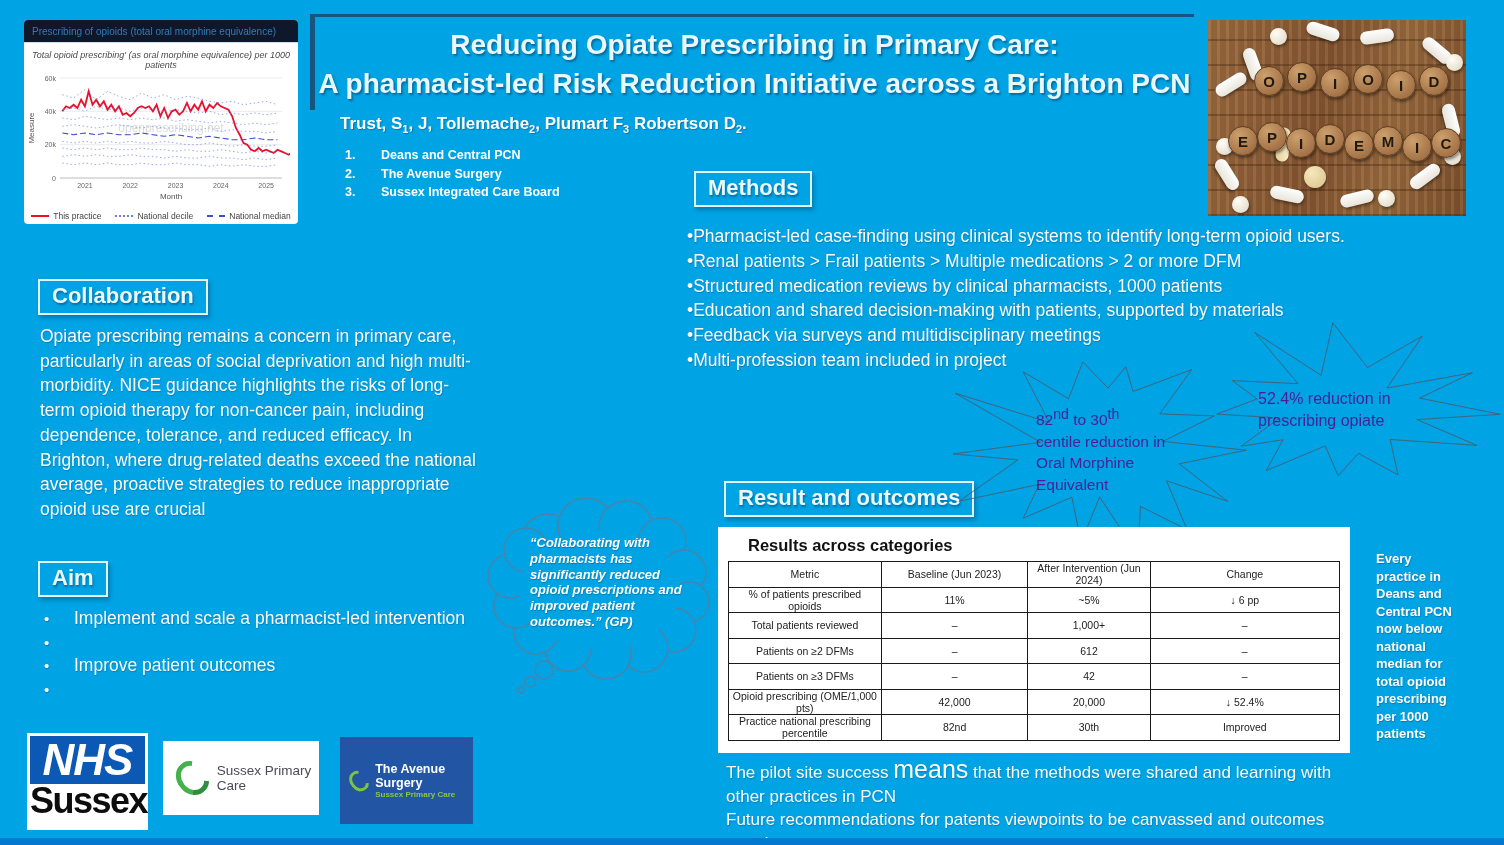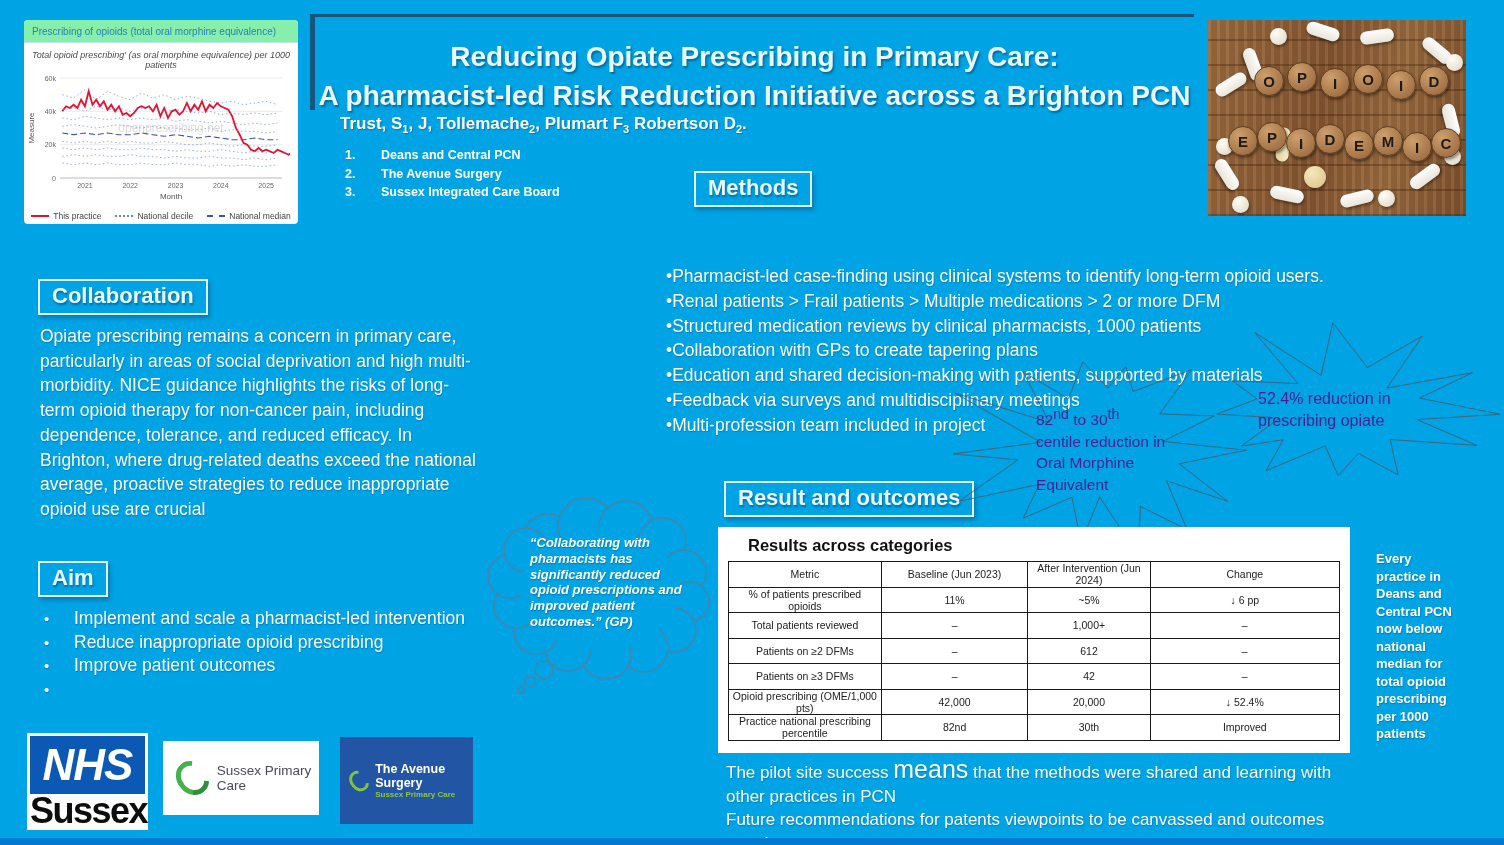--- a/index.html
+++ b/index.html
@@ -1,31 +1,31 @@
 <!DOCTYPE html>
 <html><head>
 <meta charset="utf-8">
 <style>
   * { margin:0; padding:0; box-sizing:border-box; }
   body { font-family:"Liberation Sans", sans-serif; background:#333; }
   .poster { position:relative; width:1504px; height:845px; background:#00a3e4; overflow:hidden; }
 
   
   .chart-card { position:absolute; left:24px; top:20px; width:274px; height:204px; background:#fff; border-radius:4px; }
-  .chart-card-header { background:#86efac; color:#2f7cb8; font-size:10px; padding:6px 8px 5px 8px; border-radius:4px 4px 0 0; border-bottom:1px solid #c8dff0; }
+  .chart-card-header { background:#0f172a; color:#2f7cb8; font-size:10px; padding:6px 8px 5px 8px; border-radius:4px 4px 0 0; border-bottom:1px solid #c8dff0; }
   .chart-title { font-size:9px; font-style:italic; color:#4a4a4a; text-align:center; margin-top:7px; }
   .chart-legend { display:flex; justify-content:center; gap:14px; font-size:8.5px; color:#444; margin-top:1px; align-items:center; }
   .leg-item { display:flex; align-items:center; gap:4px; }
   .leg-solid  { width:18px; height:0; border-top:2.5px solid #e8112d; }
   .leg-dotted { width:18px; height:0; border-top:2px dotted #6b7ce8; }
   .leg-dashed { width:18px; height:0; border-top:2px dashed #3d4fd0; }
 
   
   .title-block { position:absolute; left:310px; top:14px; width:884px; height:96px;
-    border-top:3px solid #16567e; border-left:5px solid #16567e; text-align:center; padding-top:20px; }
+    border-top:3px solid #16567e; border-left:5px solid #16567e; text-align:center; padding-top:8px; }
   .title-line { color:#e9f8ff; font-size:28px; font-weight:600; line-height:39px;
     text-shadow:1.5px 1.5px 2px rgba(8,62,96,.55); }
 
   .authors { position:absolute; left:340px; top:114px; color:#fff; font-size:17px; font-weight:700;
     text-shadow:1px 1px 1px rgba(8,62,96,.4); }
   .authors sub { font-size:11px; }
   .affiliations { position:absolute; left:345px; top:146px; color:#fff; font-size:12.5px; font-weight:600; }
   .affil-row { display:flex; line-height:18.5px; }
   .affil-num { width:36px; }
 
@@ -74,21 +74,21 @@
   .h-methods{ left:694px; top:171px; }
   .h-result { left:724px; top:481px; }
 
   .body-text { color:#fdfeff; font-size:17.5px; line-height:24.7px; text-shadow:.5px .7px 1px rgba(8,62,96,.35); }
   .intro-body { position:absolute; left:40px; top:324px; width:438px; }
 
   .aim-list { position:absolute; left:44px; top:607px; width:470px; list-style:none; }
   .aim-list li { display:flex; line-height:23.6px; }
   .aim-list .blt { width:30px; font-size:15px; }
 
-  .methods-list { position:absolute; left:666px; top:224px; width:716px; list-style:none;margin-top:40px; }
+  .methods-list { position:absolute; left:687px; top:224px; width:716px; list-style:none; }
   .methods-list li { line-height:24.8px; }
 
   
   .star-svg { position:absolute; pointer-events:none; }
   .star-svg path { fill:none; stroke:#4a5b6e; stroke-width:1; opacity:.85; }
   .callout { position:absolute; color:#4c1d95; }
   .callout-centile { left:1036px; top:404px; width:150px; font-size:15.5px; line-height:21.5px; }
   .callout-centile sup { font-size:14px; }
   .callout-reduction { left:1258px; top:388px; width:170px; font-size:16px; line-height:22px; }
 
@@ -111,21 +111,21 @@
 
   .side-note { position:absolute; left:1376px; top:550px; width:84px; color:#fff;
     font-size:13px; font-weight:700; line-height:17.5px; text-shadow:.5px .7px 1px rgba(8,62,96,.4); }
 
   .footer-text { position:absolute; left:726px; top:758px; width:618px; }
   .footer-text p { color:#fdfeff; font-size:17px; line-height:23.5px; text-shadow:.5px .7px 1px rgba(8,62,96,.35); }
   .footer-text .big { font-size:25px; }
 
   
   .logo-nhs { position:absolute; left:27px; top:733px; width:121px; height:97px; background:#fff; padding:3px; }
-  .nhs-box { height:58px; background:#0b58b5; display:flex; align-items:center; justify-content:center; }
+  .nhs-box { height:48px; background:#0b58b5; display:flex; align-items:center; justify-content:center; }
   .nhs-box span { color:#fff; font-size:44px; font-weight:700; font-style:italic; letter-spacing:-1px; }
   .nhs-sussex { color:#0d0d0d; font-size:36px; font-weight:700; line-height:34px; letter-spacing:-1.5px; text-align:center; }
   .logo-spc { position:absolute; left:163px; top:741px; width:156px; height:74px; background:#fff;
     display:flex; align-items:center; gap:9px; padding-left:14px; }
   .ring { border-radius:50%; border:5px solid #45b14b; border-right-color:transparent; transform:rotate(-40deg); }
   .ring.big { width:36px; height:36px; border-bottom-color:#2f8f3c; }
   .ring.small { width:22px; height:22px; border-width:3.5px; border-color:#7dc243; border-right-color:transparent; }
   .spc-label { font-size:13.5px; color:#4b4b57; }
   .logo-avenue { position:absolute; left:340px; top:737px; width:133px; height:87px; background:#2256a5;
     display:flex; align-items:center; gap:7px; padding:0 6px 0 10px; }
@@ -256,36 +256,34 @@
 
   <div class="body-text intro-body">Opiate prescribing remains a concern in primary care, particularly in areas of social deprivation and high multi-morbidity. NICE guidance highlights the risks of long-term opioid therapy for non-cancer pain, including dependence, tolerance, and reduced efficacy. In Brighton, where drug-related deaths exceed the national average, proactive strategies to reduce inappropriate opioid use are crucial</div>
 
   <ul class="aim-list body-text" id="aim-list">
       <li>
         <span class="blt">•</span>
         <span>Implement and scale a pharmacist-led intervention</span>
       </li>
       <li>
         <span class="blt">•</span>
-        <span>Reduce inappropriate opioid prescribing</span>
       </li>
       <li>
         <span class="blt">•</span>
         <span>Improve patient outcomes</span>
       </li>
       <li>
         <span class="blt">•</span>
       </li>
     </ul>
 
   <ul class="methods-list body-text" id="methods-list">
       <li>•Pharmacist-led case-finding using clinical systems to identify long-term opioid users.</li>
       <li>•Renal patients &gt; Frail patients &gt; Multiple medications &gt; 2 or more DFM</li>
       <li>•Structured medication reviews by clinical pharmacists, 1000 patients</li>
-      <li>•Collaboration with GPs to create tapering plans</li>
       <li>•Education and shared decision-making with patients, supported by materials</li>
       <li>•Feedback via surveys and multidisciplinary meetings</li>
       <li>•Multi-profession team included in project</li>
     </ul>
 
   <svg class="star-svg" style="left:928px; top:326px;" width="348" height="248">
     <path id="star1" d="M318.3,124.2L251.1,137.8L299.7,175.3L238.5,154.8L259.1,203.7L212.4,180.3L210.0,229.0L171.6,170.9L153.0,216.7L143.9,171.2L95.1,192.3L111.2,158.4L30.9,175.3L89.9,133.9L25.1,127.9L112.7,116.3L27.3,67.2L121.4,96.5L95.0,45.7L140.5,72.8L154.7,35.9L180.1,62.1L197.8,40.8L205.2,65.5L263.8,43.5L231.7,87.9L286.4,89.9L234.8,115.4Z"></path>
   </svg>
   <svg class="star-svg" style="left:1156px; top:316px;" width="348" height="190">
     <path id="star2" d="M344.3,98.3L260.8,103.5L320.9,129.4L234.2,123.5L242.0,158.9L202.4,137.4L182.2,159.7L169.2,129.9L110.2,154.6L127.0,123.8L85.2,130.2L123.6,102.0L60.8,98.1L101.1,83.0L76.4,64.7L142.0,67.6L98.7,16.5L165.1,59.3L176.8,6.8L211.4,51.5L266.3,20.1L230.9,72.1L316.5,56.7L263.6,82.1Z"></path>

